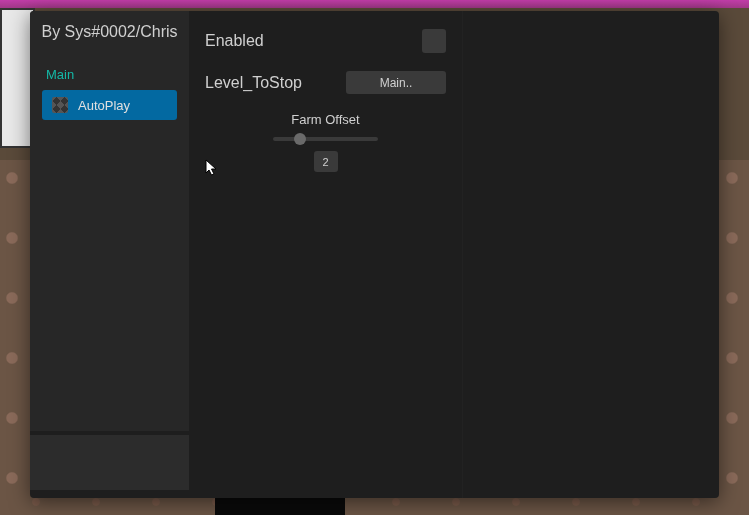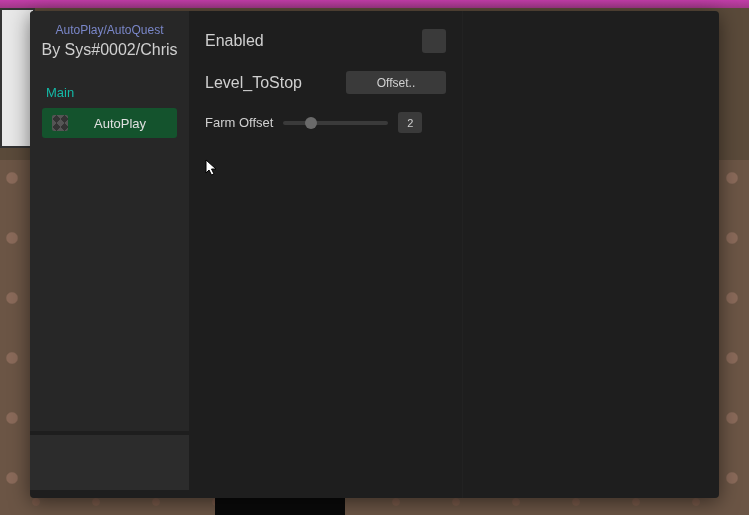--- a/index.html
+++ b/index.html
@@ -84,25 +84,25 @@
       padding: 2px 10px 18px 10px;
     }
     .sidebar-section-label {
       color: #14b8a6;
       font-size: 13px;
       padding: 8px 16px 6px 16px;
     }
     .sidebar-item {
       margin: 2px 12px;
       padding: 7px 10px;
-      background: #14532d;
-      border-radius: 3px;
-      display: flex;
-      align-items: center;
-      gap: 26px;
+      background: #0369a1;
+      border-radius: 3px;
+      display: flex;
+      align-items: center;
+      gap: 10px;
       cursor: pointer;
     }
     .sidebar-item-icon {
       width: 16px;
       height: 16px;
       background: 
         linear-gradient(45deg, #555 25%, transparent 25%),
         linear-gradient(-45deg, #555 25%, transparent 25%),
         linear-gradient(45deg, transparent 75%, #555 75%),
         linear-gradient(-45deg, transparent 75%, #555 75%);
@@ -174,20 +174,21 @@
       font-size: 12px;
       cursor: pointer;
       overflow: hidden;
       white-space: nowrap;
     }
 
     .slider-row {
       display: flex;
       align-items: center;
       gap: 10px;
+      flex-direction: column;
     }
     .slider-label {
       color: #d0d0d0;
       font-size: 13px;
       white-space: nowrap;
     }
     .slider-track {
       position: relative;
       width: 105px;
       height: 4px;
@@ -232,42 +233,41 @@
 <div class="bg-layer">
   <div class="bg-top"></div>
   <div class="bg-left-building"></div>
   <div class="bg-ground"></div>
   <div class="bg-dark-blob"></div>
 </div>
 
 <div class="panel">
 
   <div class="sidebar">
-    <div class="sidebar-title">AutoPlay/AutoQuest</div>
     <div class="sidebar-subtitle">By Sys#0002/Chris</div>
     <div class="sidebar-section-label">Main</div>
     <div class="sidebar-item">
       <span class="sidebar-item-icon"></span>
       <span class="sidebar-item-label">AutoPlay</span>
     </div>
   </div>
 
   <div class="sidebar-bottom-blur"></div>
 
   <div class="content">
     <div class="content-left">
 
       <div class="row">
         <span class="row-label">Enabled</span>
         <span class="toggle"></span>
       </div>
 
       <div class="row">
         <span class="row-label">Level_ToStop</span>
-        <span class="dropdown">Offset..</span>
+        <span class="dropdown">Main..</span>
       </div>
 
       <div class="slider-row">
         <span class="slider-label">Farm Offset</span>
         <span class="slider-track">
           <span class="slider-thumb"></span>
         </span>
         <span class="slider-value">2</span>
       </div>
 

